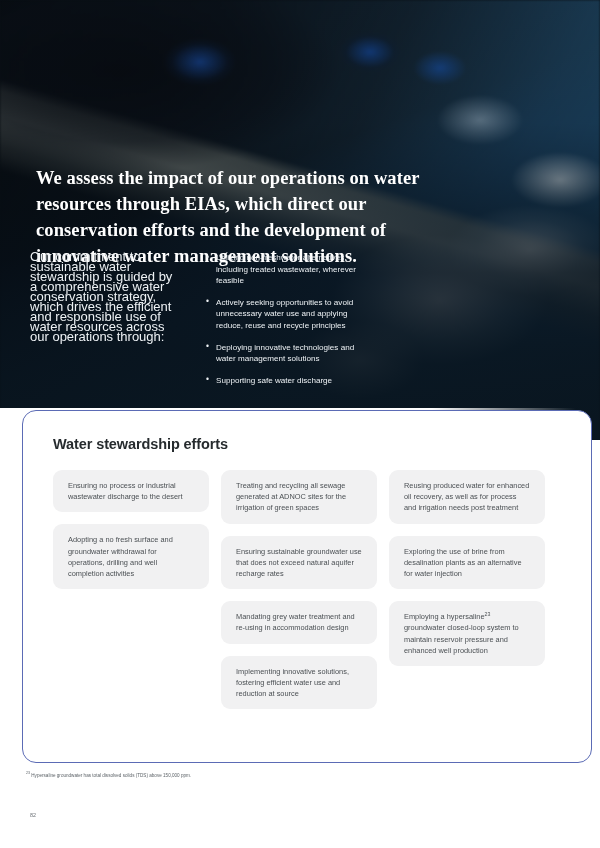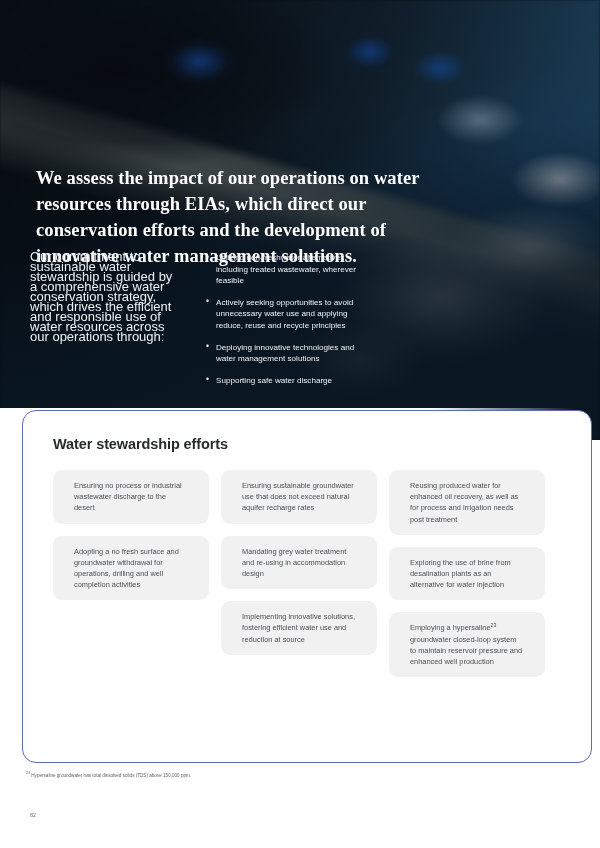--- a/index.html
+++ b/index.html
@@ -129,21 +129,21 @@
   }
   .tile-col {
     width: 156px;
     display: flex;
     flex-direction: column;
     gap: 12px;
   }
   .tile {
     background: #f1f1f2;
     border-radius: 9px;
-    padding: 10px 21px;
+    padding: 10px 15px;
     font-size: 7.4px;
     line-height: 11.2px;
     color: #4a4f53;
   }
   .tile sup {
     font-size: 5.2px;
     vertical-align: super;
     line-height: 0;
   }
 
@@ -195,20 +195,21 @@
   <h2 class="card-title">Water stewardship efforts</h2>
 
   <div class="tile-grid">
 
     <div class="tile-col">
       <div class="tile">Ensuring no process or industrial wastewater discharge to the desert</div>
       <div class="tile">Adopting a no fresh surface and groundwater withdrawal for operations, drilling and well completion activities</div>
     </div>
 
     <div class="tile-col">
+      <div class="tile">Treating and recycling all sewage generated at ADNOC sites for the irrigation of green spaces</div>
       <div class="tile">Ensuring sustainable groundwater use that does not exceed natural aquifer recharge rates</div>
       <div class="tile">Mandating grey water treatment and re-using in accommodation design</div>
       <div class="tile">Implementing innovative solutions, fostering efficient water use and reduction at source</div>
     </div>
 
     <div class="tile-col">
       <div class="tile">Reusing produced water for enhanced oil recovery, as well as for process and irrigation needs post treatment</div>
       <div class="tile">Exploring the use of brine from desalination plants as an alternative for water injection</div>
       <div class="tile"><span>Employing a hypersaline</span><sup>23</sup><span> groundwater closed-loop system to maintain reservoir pressure and enhanced well production</span></div>
     </div>

